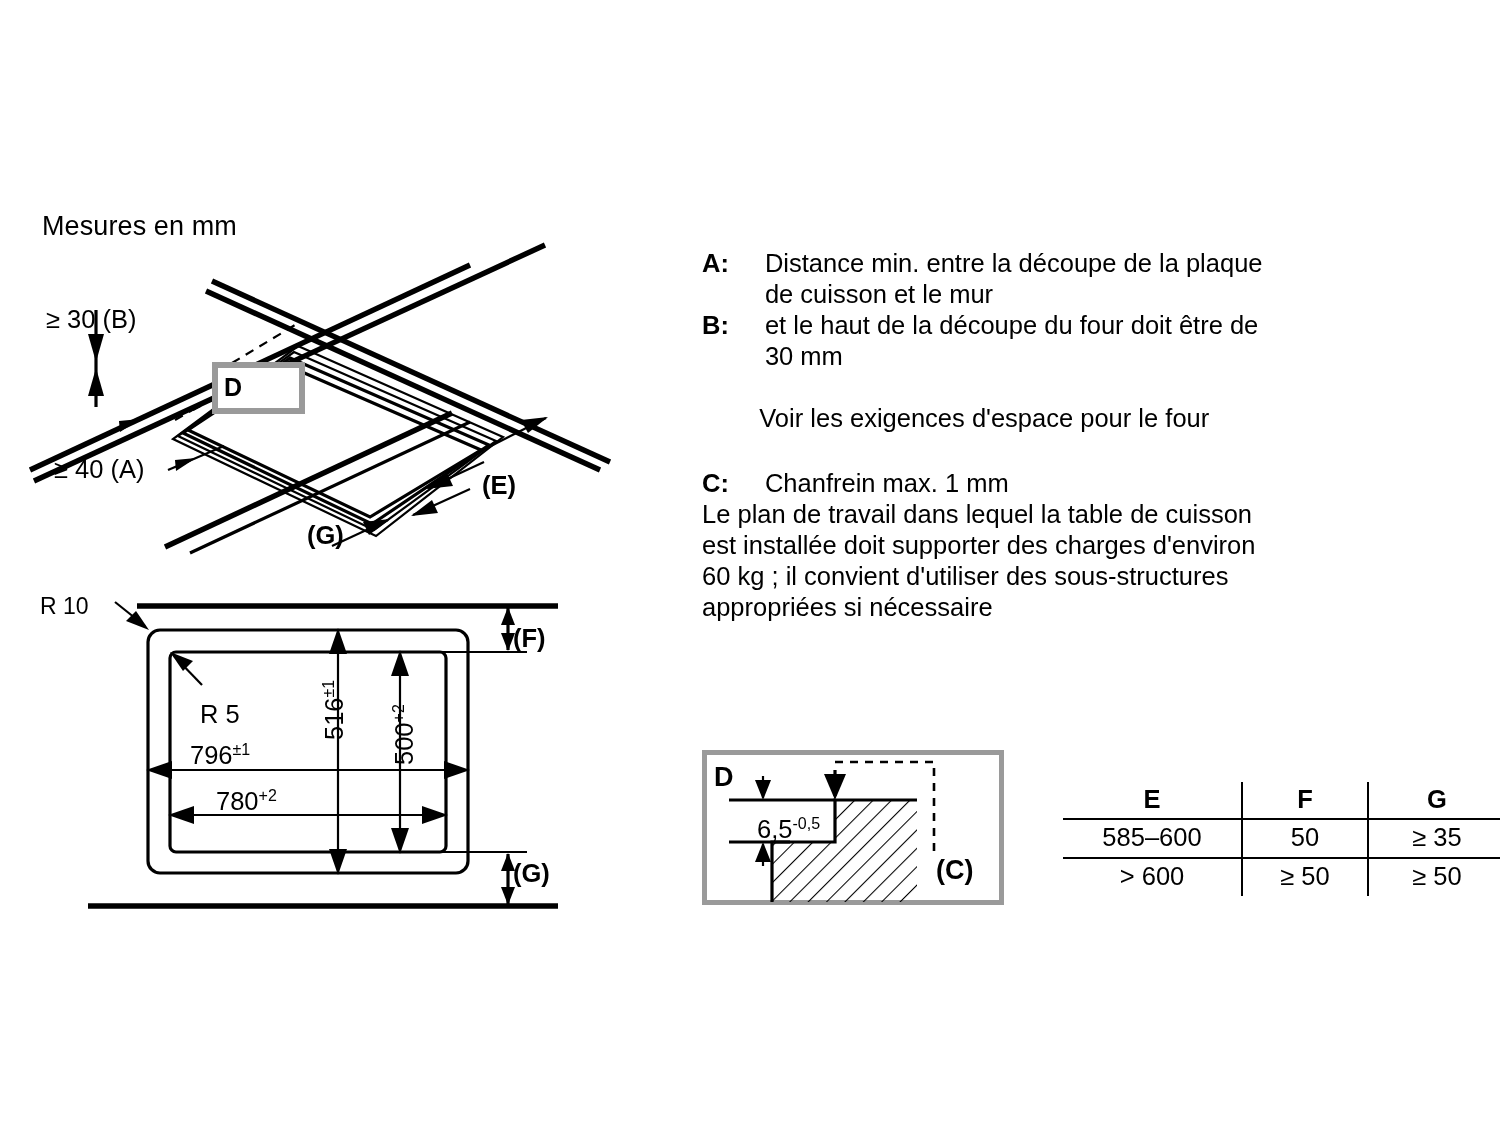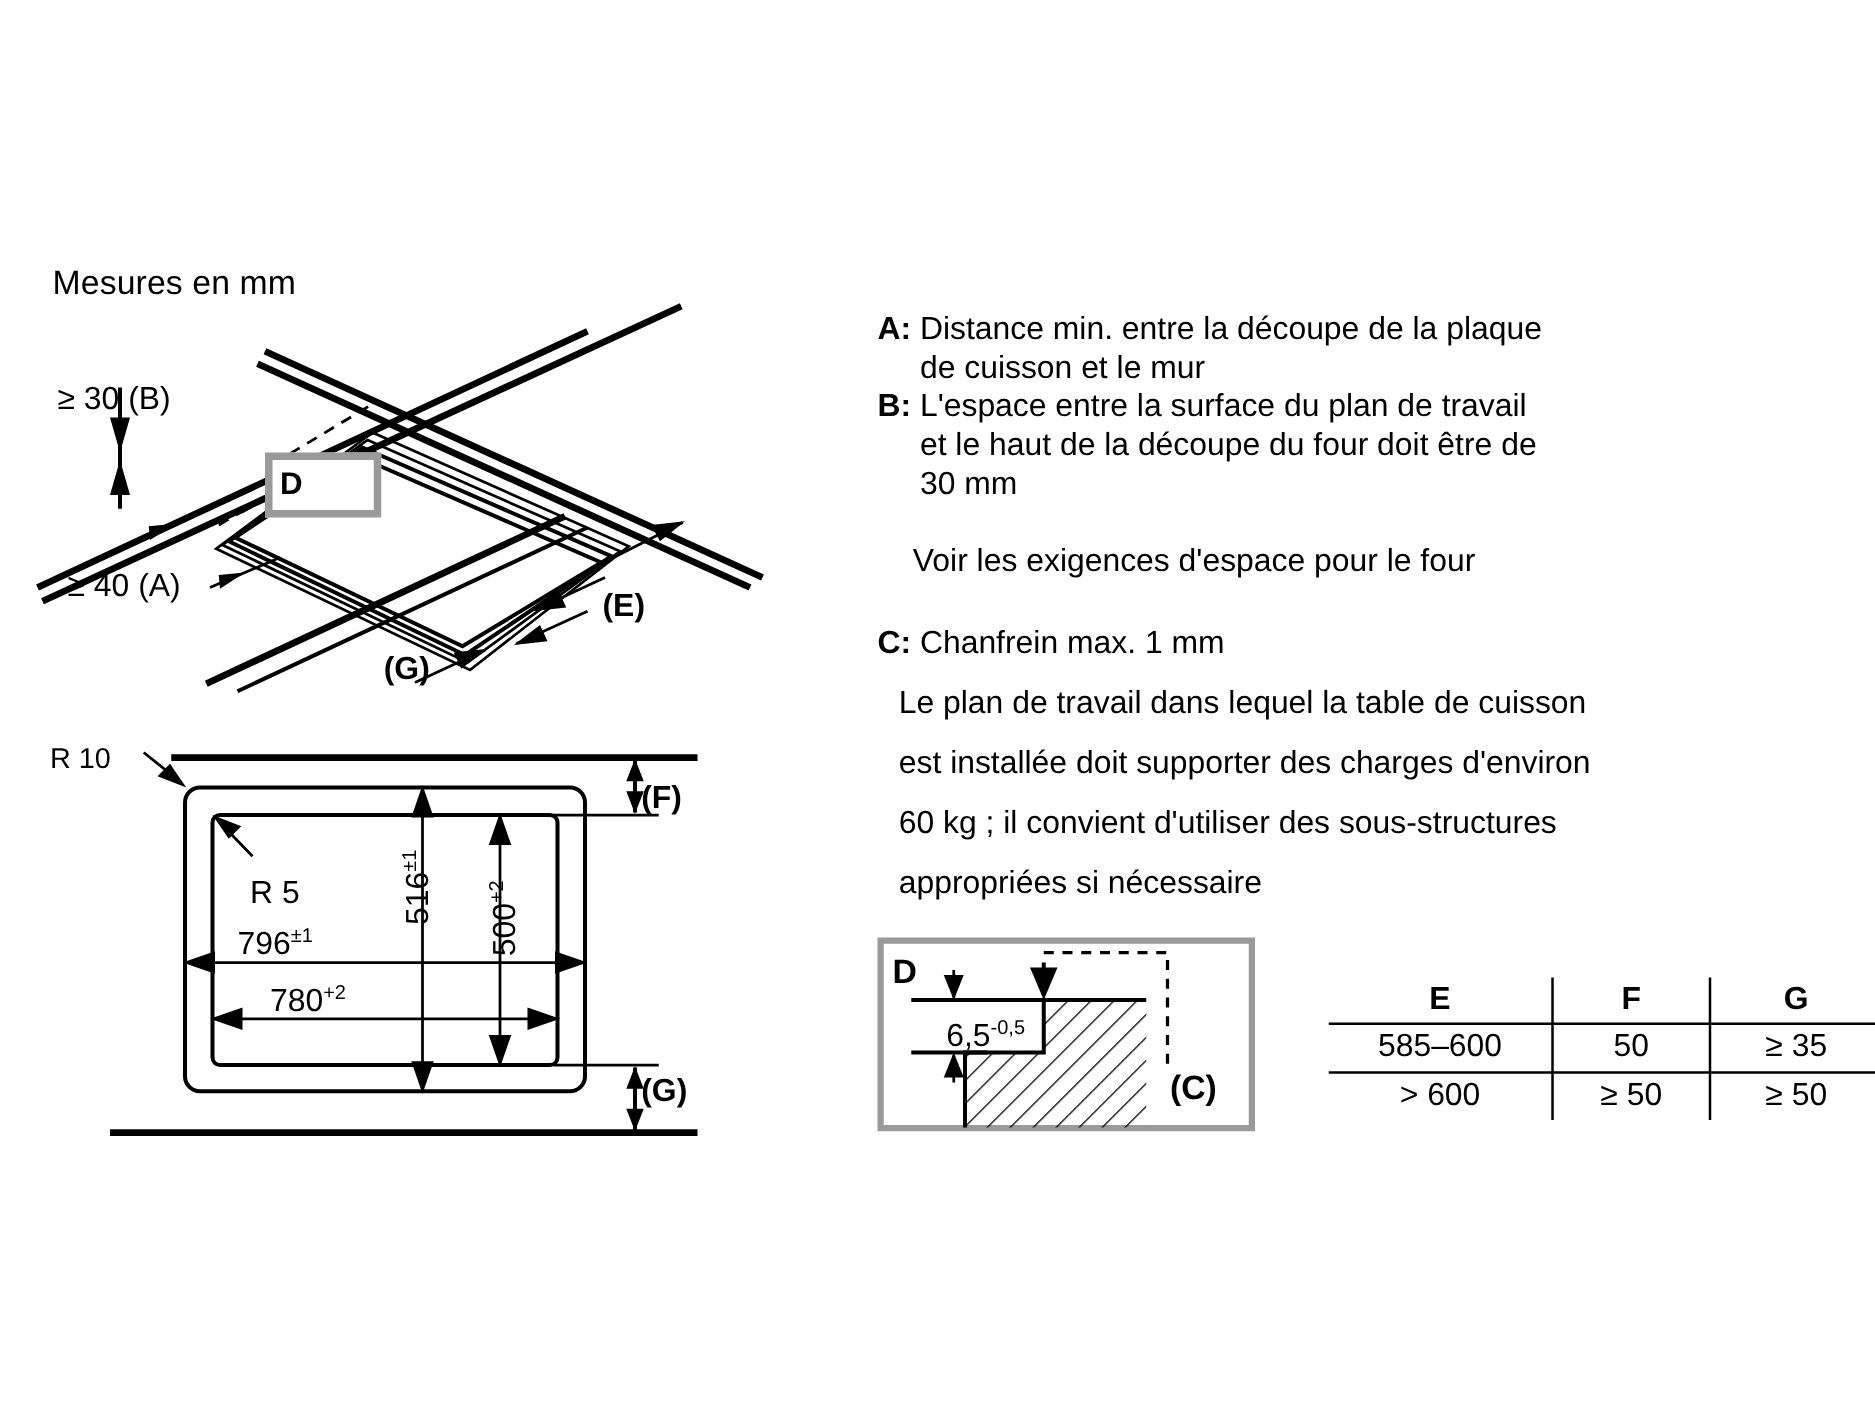--- a/index.html
+++ b/index.html
@@ -44,22 +44,22 @@
   .note-row {
     display: flex;
     align-items: flex-start;
   }
   .note-key {
     font-weight: bold;
     flex: 0 0 auto;
     padding-right: 7px;
     white-space: nowrap;
   }
-  .note-body { flex: 1 1 auto; }
-  .note-plain { margin: 17px; }
+  .note-body { flex: 1 1 auto; margin-left: 29px; }
+  .note-plain { margin: 0; }
   .gap-small { height: 31px; }
   .gap-med { height: 34px; }
   #note-c-block { margin-top: 0px; }
 
   
   svg.draw { position: absolute; overflow: visible; }
   .ln { stroke: #000; fill: none; }
   .thin { stroke-width: 2.2; }
   .med  { stroke-width: 3.2; }
   .thick{ stroke-width: 5.4; }
@@ -306,21 +306,20 @@
       <div class="note-key">A:</div>
       <div class="note-body">
         <div>Distance min. entre la découpe de la plaque</div>
         <div>de cuisson et le mur</div>
       </div>
     </div>
 
     <div class="note-row">
       <div class="note-key">B:</div>
       <div class="note-body">
-        <div>L'espace entre la surface du plan de travail</div>
         <div>et le haut de la découpe du four doit être de</div>
         <div>30 mm</div>
       </div>
     </div>
 
     <div class="gap-small"></div>
 
     <div class="note-row">
       <div class="note-key">&nbsp;&nbsp;&nbsp;</div>
       <div class="note-body">

